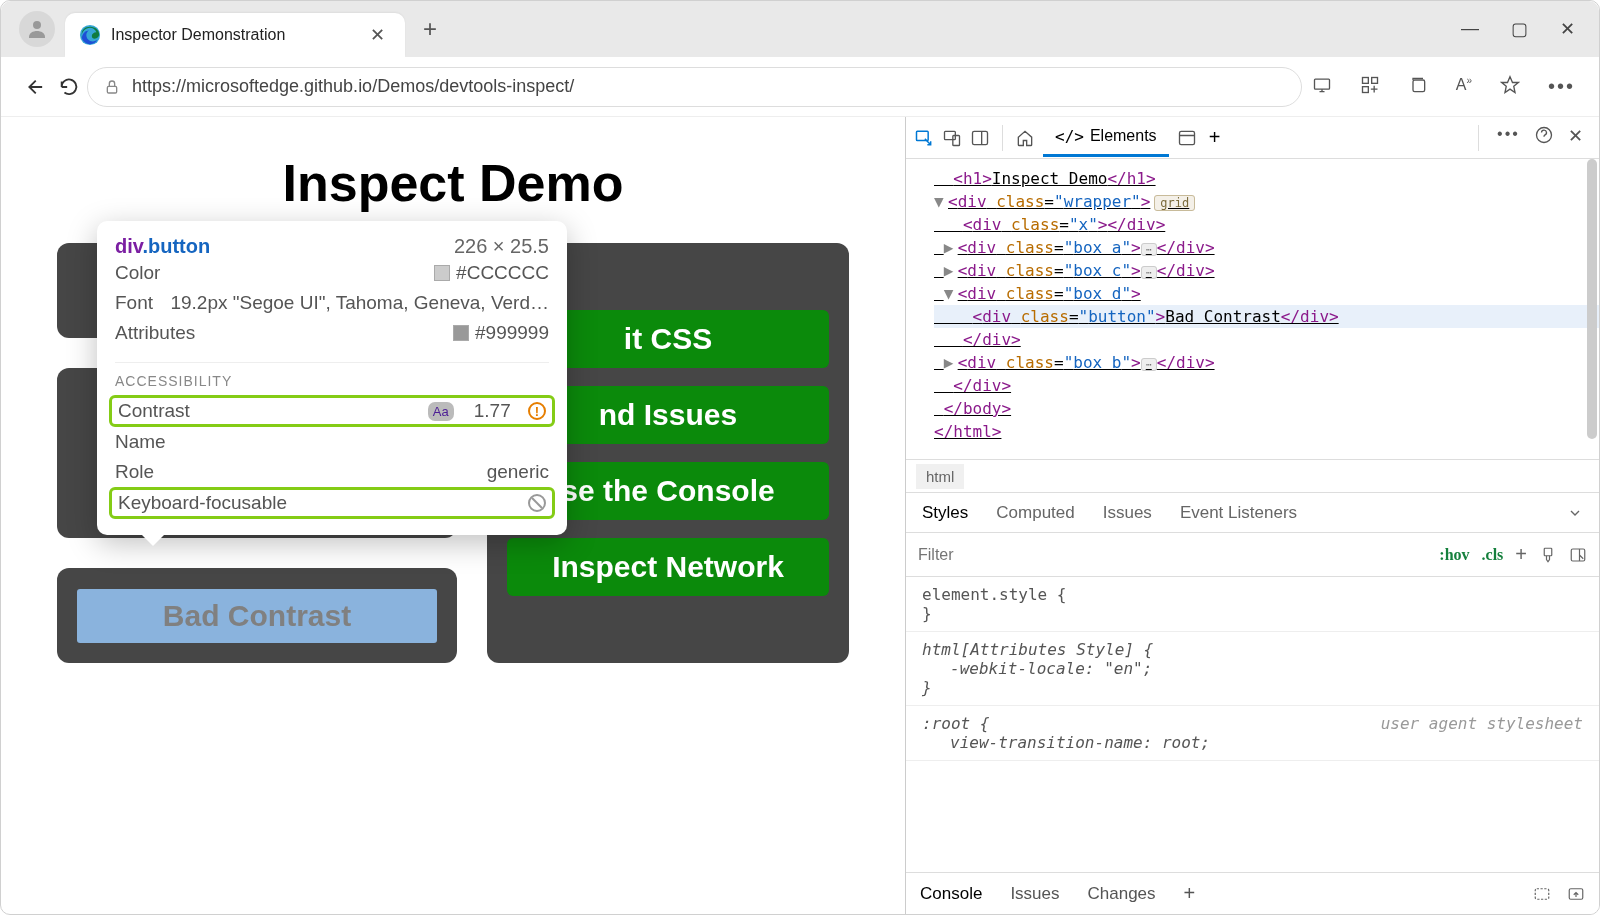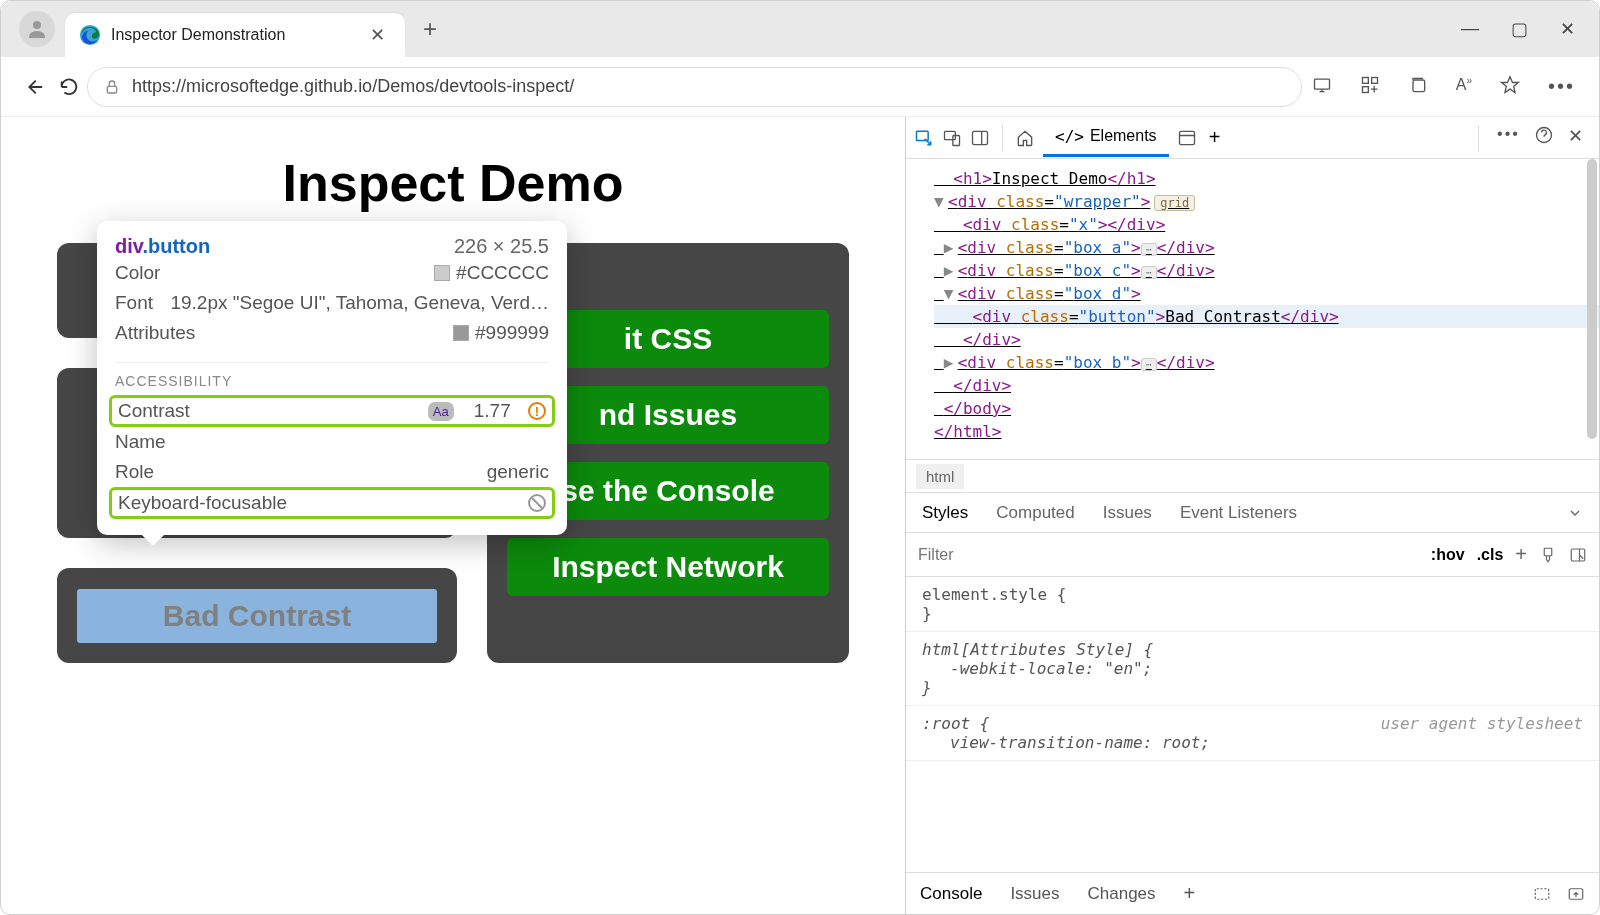--- a/index.html
+++ b/index.html
@@ -76,21 +76,21 @@
 .breadcrumb { height: 34px; border-top: 1px solid #ddd; border-bottom: 1px solid #ddd; display: flex; align-items: center; padding: 0 10px; font-size: 15px; color: #666; }
 .breadcrumb .bc-item { padding: 4px 10px; }
 .breadcrumb .bc-item.active { background: #f0f0f0; }
 
 .styles-tabs { height: 40px; display: flex; align-items: center; gap: 28px; padding: 0 16px; border-bottom: 1px solid #ddd; font-size: 17px; color: #666; }
 .styles-tabs .active { color: #000; font-weight: 500; }
 .styles-tabs .more { margin-left: auto; }
 
 .filter-row { height: 44px; display: flex; align-items: center; border-bottom: 1px solid #ddd; padding: 0 12px; gap: 12px; font-size: 16px; color: #666; }
 .filter-input { flex: 1; border: none; outline: none; font-size: 16px; color: #999; }
-.filter-btn { font-family: Liberation Sans, sans-serif; font-weight: 600; color: #000000; }
+.filter-btn { font-family: Liberation Serif, serif; font-weight: 600; color: #15803d; }
 
 .styles-body { flex: 1; overflow: auto; font-family: Consolas, monospace; font-size: 16px; }
 .rule { padding: 8px 16px; border-bottom: 1px solid #eee; font-style: italic; color: #555; }
 .rule .sel { color: #555; }
 .rule .annot { float: right; color: #999; text-align: center; }
 .rule .prop { padding-left: 28px; }
 .rule .pname { color: #555; }
 .rule .pval { color: #555; }
 
 .drawer { height: 42px; border-top: 1px solid #ddd; display: flex; align-items: center; padding: 0 14px; gap: 28px; font-size: 17px; color: #555; }

